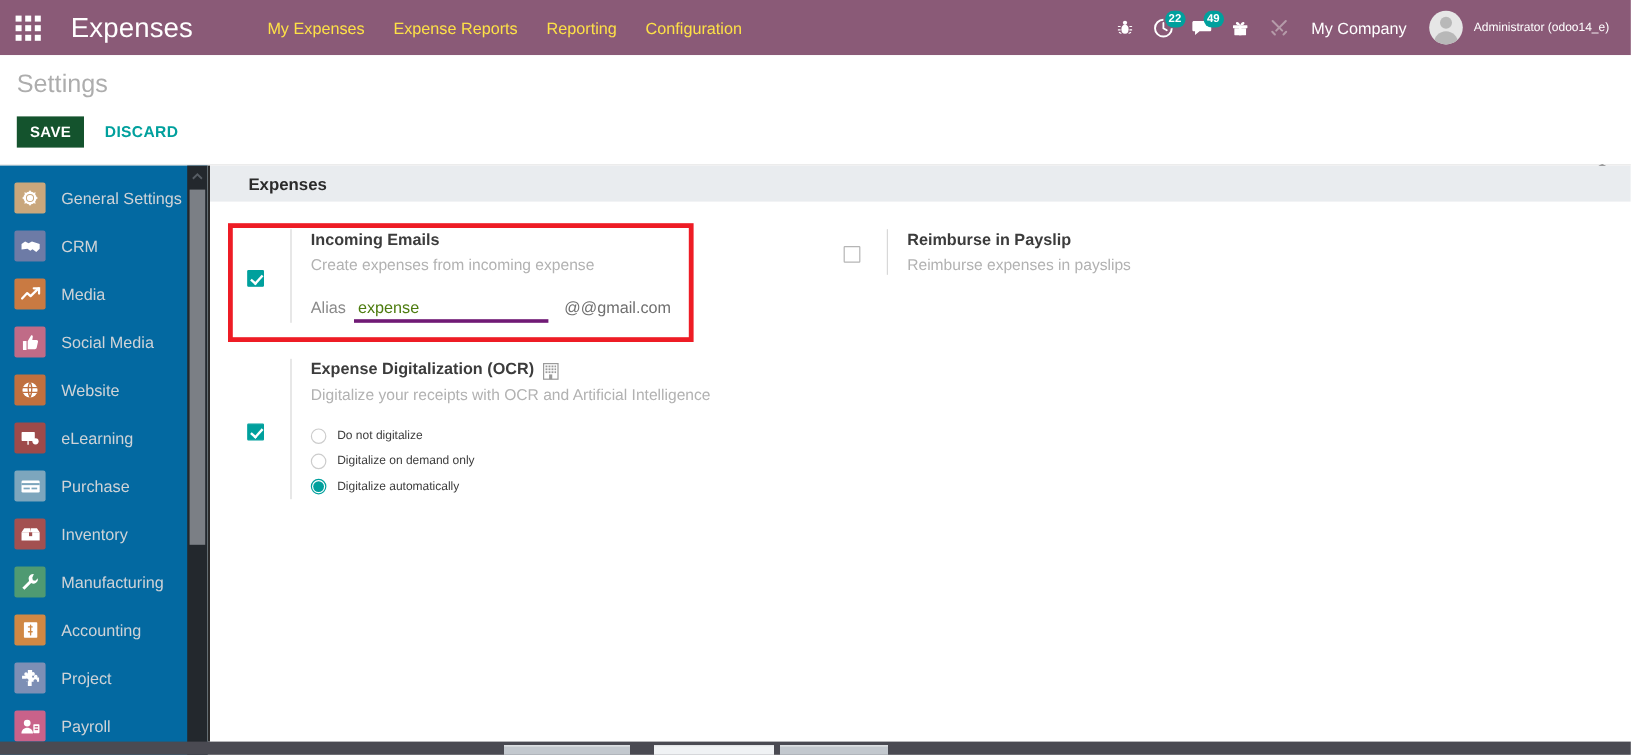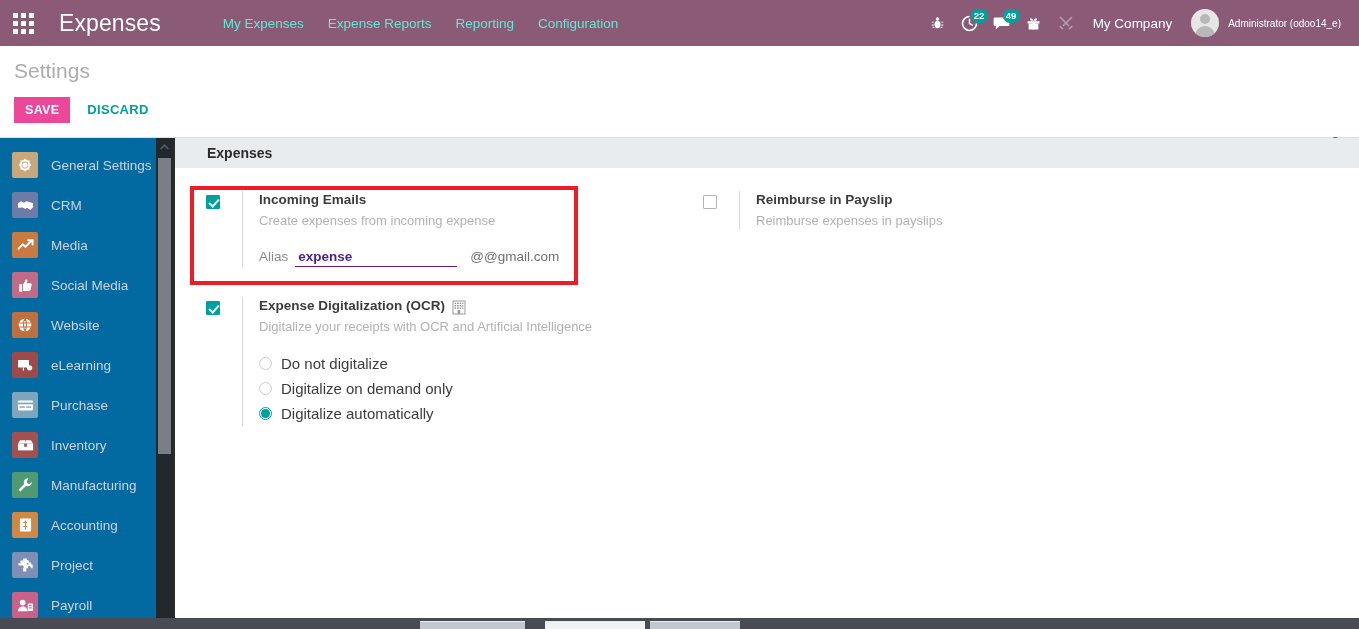--- a/index.html
+++ b/index.html
@@ -31,21 +31,21 @@
   }
   .apps-grid .g i { background: #ffffff; display: block; width: 5px; height: 5px; }
   .brand {
     font-size: 23px; font-weight: 400; color: #fff;
     margin-left: 13px; letter-spacing: .1px; cursor: pointer;
   }
   .menu {
     display: flex; align-items: center; margin-left: 50px; gap: 0;
   }
   .menu-item {
-    font-size: 13.5px; color: #5eead4; padding: 8px 12px;
+    font-size: 13.5px; color: #fde047; padding: 8px 12px;
     cursor: pointer; white-space: nowrap;
   }
 
   .sys-right {
     margin-left: auto; display: flex; align-items: center;
     gap: 0; padding-right: 12px;
   }
   .sys-icon {
     position: relative; width: 32px; height: 44px;
     display: flex; align-items: center; justify-content: center;
@@ -89,21 +89,21 @@
     width: 1359px; height: 92px;
     background: #ffffff;
     border-bottom: 1px solid #dfdfdf;
   }
   .page-title {
     position: absolute; left: 14px; top: 13px;
     font-size: 21px; color: #adadad; font-weight: 400;
   }
   .btn-row { position: absolute; left: 14px; top: 50px; display: flex; align-items: center; gap: 8px; }
   .btn-save {
-    background: #ec4899; color: #ffffff;
+    background: #14532d; color: #ffffff;
     font-size: 12.5px; font-weight: 700; letter-spacing: .3px;
     padding: 6px 11px; border: none; cursor: pointer;
     font-family: "Liberation Sans", sans-serif;
   }
   .btn-discard {
     background: transparent; color: #00a09d;
     font-size: 13px; font-weight: 700; letter-spacing: .3px;
     padding: 6px 9px; border: none; cursor: pointer;
     font-family: "Liberation Sans", sans-serif;
   }
@@ -185,21 +185,21 @@
     font-size: 14px; font-weight: 700; color: #2b2b2b;
   }
   .settings-grid {
     display: flex; padding-top: 17px;
   }
   .col { width: 497px; position: relative; }
   .col.left { margin-left: 17px; }
   .col.right { margin-left: 0; }
 
   .setting-row {
-    display: flex; align-items: flex-start;
+    display: flex; align-items: center;
     padding: 6px 0 6px 14px; position: relative;
   }
   .cb-wrap { width: 36px; flex: 0 0 36px; padding-top: 4px; }
   .cb {
     width: 14px; height: 14px; border: 1px solid #b5b5b5;
     background: #fff; display: block; position: relative;
     cursor: pointer; border-radius: 1px;
   }
   .cb.checked {
     background: #00a09d; border-color: #00a09d;
@@ -226,23 +226,23 @@
     position: relative; top: 1px;
   }
 
   
   .alias-row {
     display: flex; align-items: baseline;
     margin-top: 20px; gap: 7px;
   }
   .alias-label { font-size: 13.5px; color: #8a8a8a; }
   .alias-input {
-    border: none; border-bottom: 1px solid #701a75;
+    border: none; border-bottom: 3px solid #701a75;
     outline: none; width: 162px;
-    font-size: 13.5px; font-weight: 700; color: #4c1d95;
+    font-size: 13.5px; font-weight: 400; color: #4d7c0f;
     font-family: "Liberation Sans", sans-serif;
     background: transparent; padding: 0 0 2px 3px;
   }
   .alias-suffix { font-size: 13.5px; color: #6f6f6f; margin-left: 6px; }
 
   
   .radio-group { margin-top: 16px; }
   .radio-row {
     display: flex; align-items: center; gap: 9px;
     padding: 4px 0; cursor: pointer;
@@ -251,21 +251,21 @@
     width: 13px; height: 13px; border-radius: 50%;
     border: 1px solid #cccccc; background: #fff;
     position: relative; flex: 0 0 13px;
   }
   .rb.selected { border-color: #00a09d; border-width: 1px; }
   .rb.selected::after {
     content: ""; position: absolute; left: 2px; top: 2px;
     width: 7px; height: 7px; border-radius: 50%; background: #00a09d;
     box-shadow: 0 0 0 1px #00a09d;
   }
-  .radio-label { font-size: 15px; color: #3c3c3c; }
+  .radio-label { font-size: 10px; color: #3c3c3c; }
 
   
   .highlight-box {
     position: absolute;
     left: 190px; top: 186px;
     width: 388px; height: 99px;
     border: 4px solid #ee1c25;
     pointer-events: none;
     z-index: 40;
   }

